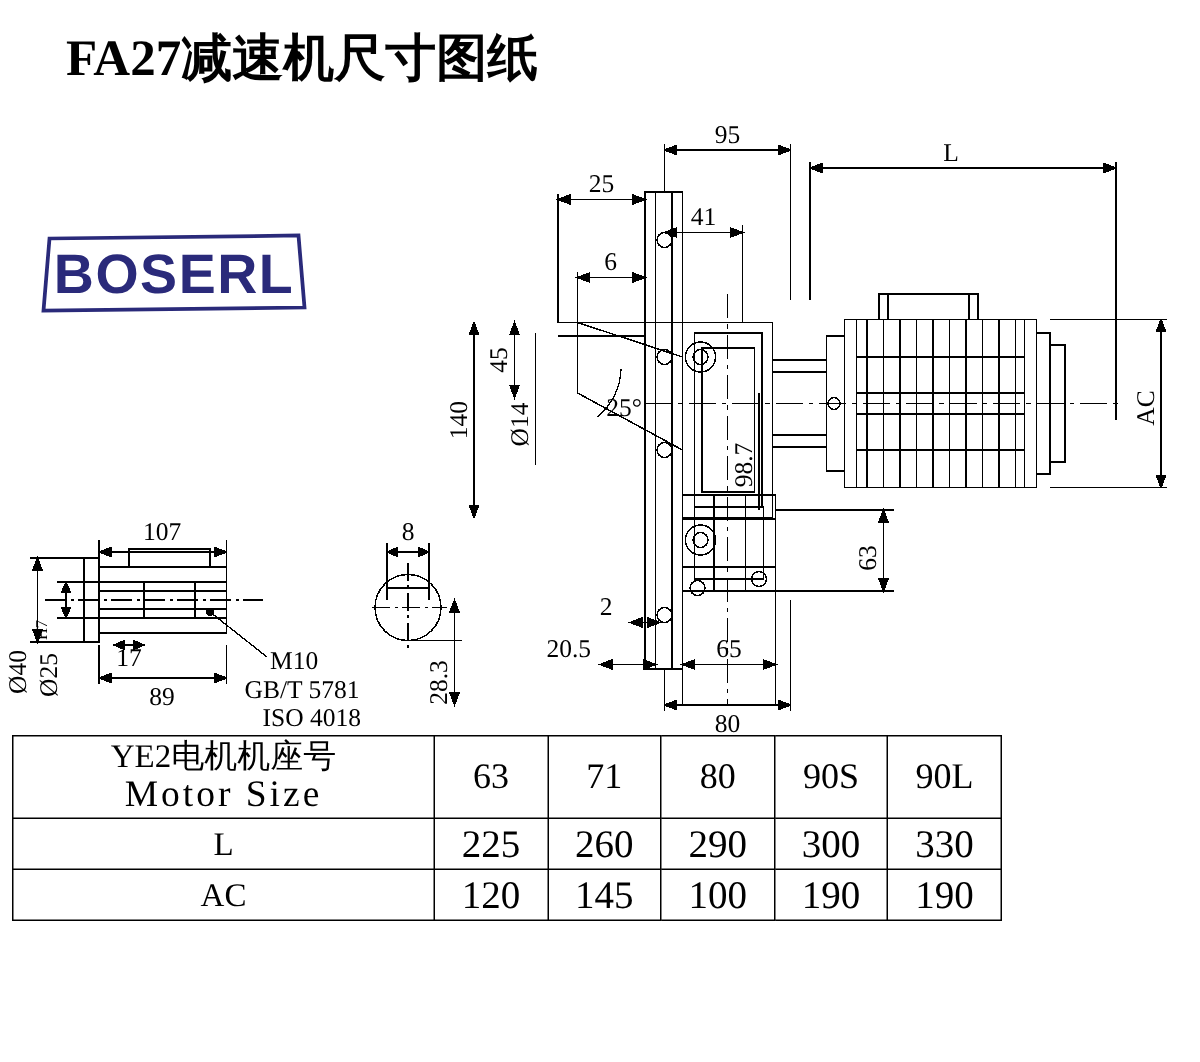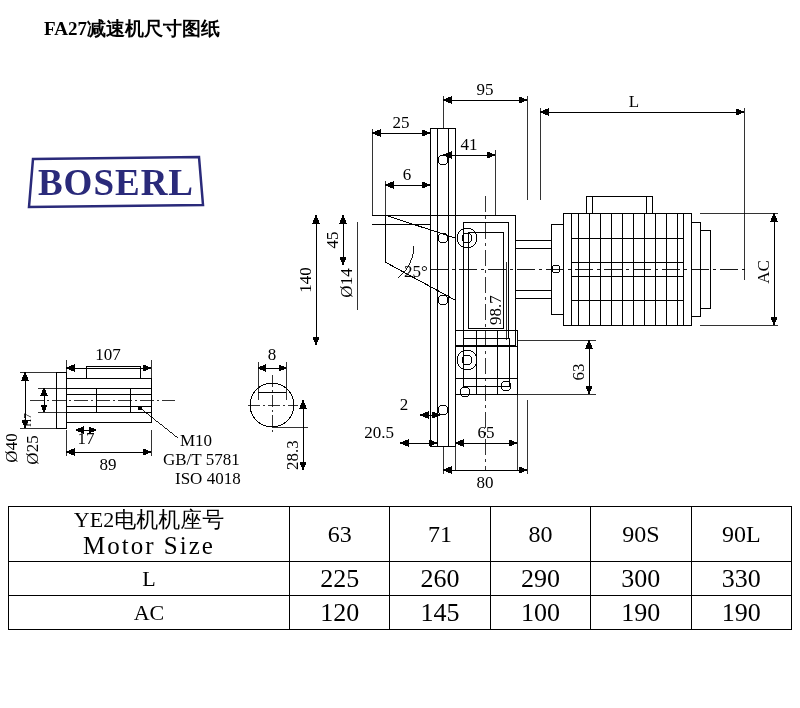--- a/index.html
+++ b/index.html
@@ -19,21 +19,21 @@
     position: absolute;
     left: 0; top: 0;
     width: 800px;
     height: 708px;
   }
   
   #title {
     position: absolute;
     left: 44px;
     top: 16px;
-    font-size: 19px;
+    font-size: 34px;
     font-weight: bold;
     letter-spacing: 0px;
     white-space: nowrap;
     font-family: "Liberation Serif", serif;
   }
   
   #logo-box {
     position: absolute;
     left: 27px;
     top: 155px;
@@ -41,40 +41,40 @@
     height: 55px;
   }
   #logo-text {
     position: absolute;
     left: 0;
     top: 0;
     width: 178px;
     height: 55px;
     line-height: 55px;
     text-align: center;
-    font-family: Liberation Serif, serif;
+    font-family: Liberation Sans, sans-serif;
     font-size: 37px;
     font-weight: bold;
     color: #2a2a7a;
     letter-spacing: 1px;
   }
   
   #drawing {
     position: absolute;
     left: 0;
     top: 0;
     width: 800px;
     height: 500px;
   }
   
   #spec-table {
     position: absolute;
     left: 8px;
-    top: 506px;
-    width: 784px;
+    top: 490px;
+    width: 660px;
     border-collapse: collapse;
     table-layout: fixed;
   }
   #spec-table td {
     border: 1px solid #000000;
     text-align: center;
     font-family: "Liberation Serif", serif;
     font-size: 26px;
     height: 33px;
     padding: 0;

